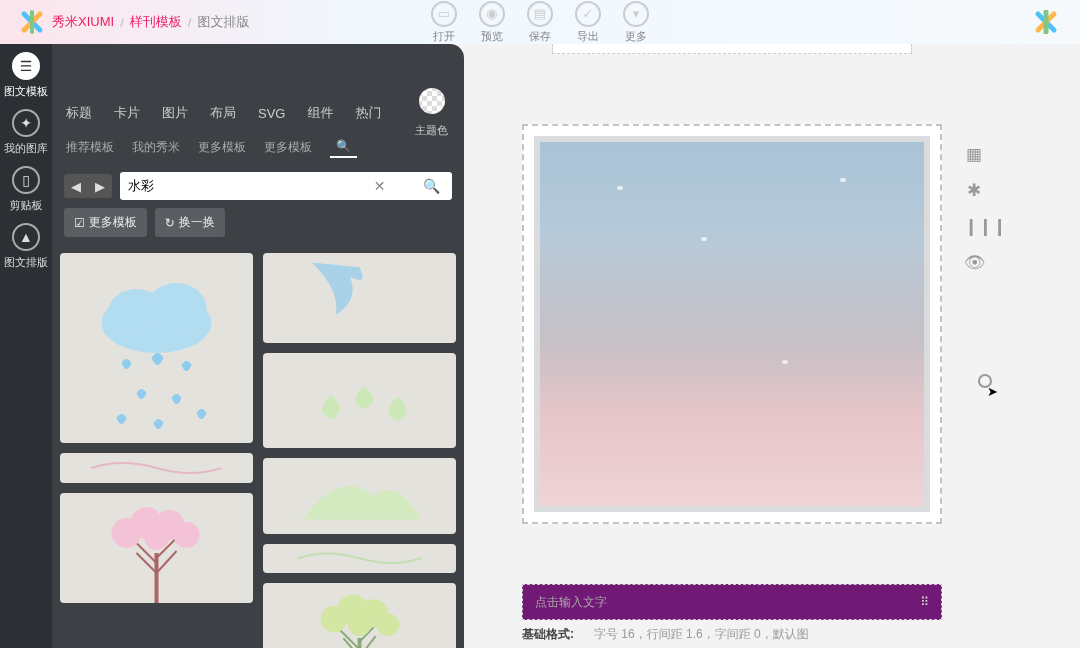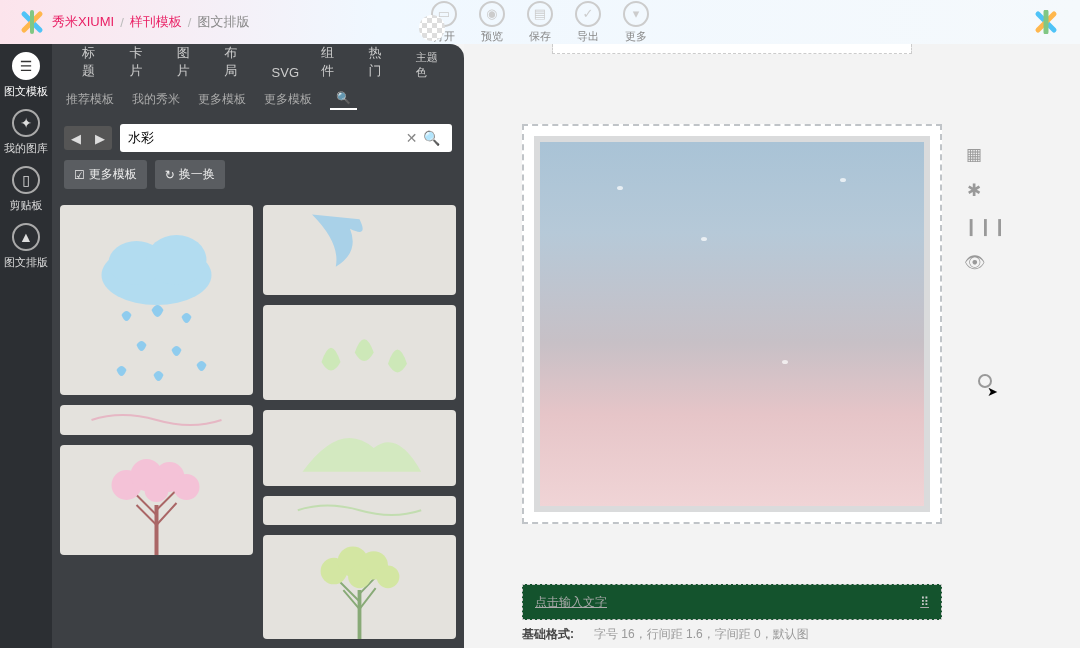--- a/index.html
+++ b/index.html
@@ -19,50 +19,50 @@
 
 
 .leftrail { position: absolute; top: 44px; left: 0; width: 52px; height: calc(100% - 44px); background: #2c2f33; display: flex; flex-direction: column; align-items: center; padding-top: 8px; gap: 10px; }
 .lr-item { display: flex; flex-direction: column; align-items: center; color: #ddd; font-size: 11px; gap: 4px; cursor: pointer;}
 .lr-item.active { color: #fff; }
 .lr-item .ic { width: 28px; height: 28px; border: 2px solid #aaa; border-radius: 50%; display:flex; align-items:center; justify-content:center; font-size:14px;}
 .lr-item.active .ic { background:#fff; color:#333; border-color:#fff;}
 
 
 .panel { position: absolute; top: 44px; left: 52px; width: 412px; height: calc(100% - 44px); background: #3d4044; border-top-right-radius: 14px; }
-.panel-tabs1 { display: flex; align-items: flex-end; height: 36px; padding: 6px 10px 0 30px; gap: 22px; color:#ccc; font-size:13px;}
+.panel-tabs1 { display: flex; align-items: center; height: 36px; padding: 6px 10px 0 14px; gap: 22px; color:#ccc; font-size:13px;margin-top:48px;}
 .panel-tabs1 span { cursor:pointer; }
 .theme-swatch { margin-left:auto; display:flex; flex-direction:column; align-items:center; gap:9px; margin-right:6px;}
 .theme-swatch .sw { width:26px; height:26px; border-radius:50%; background: repeating-conic-gradient(#ddd 0 25%, #fff 0 50%) 50% / 10px 10px;}
 .theme-swatch .lbl{ font-size:11px; color:#ccc;}
 .panel-tabs2 { display: flex; align-items: center; height: 34px; padding: 0 14px; gap: 18px; color:#aaa; font-size:12px; margin-top:2px;}
 .panel-tabs2 span{cursor:pointer;}
 .panel-tabs2 .srch{ color:#fff; border-bottom:2px solid #fff; padding:3px 6px;}
 .panel-search-row{ display:flex; align-items:center; gap:8px; padding:8px 12px;}
 .nav-arrows{ display:flex; background:#555; border-radius:3px;}
 .nav-arrows div{ width:24px; height:24px; display:flex; align-items:center; justify-content:center; color:#ddd; cursor:pointer; font-size:13px;}
-.searchbox{ flex:1; background:#fff; border-radius:3px; height:28px; display:flex; align-items:center; padding:0 8px;}
+.searchbox{ flex:1; background:#fff; border-radius:3px; height:28px; display:flex; align-items:center; padding:0 8px;gap:32px;}
 .searchbox input{ flex:1; border:none; outline:none; font-size:13px;}
 .searchbox .clr, .searchbox .go{ color:#888; cursor:pointer; padding:0 3px; font-size:14px;}
 .panel-chips{ display:flex; gap:8px; padding:0 12px 10px;}
 .chip{ background:#5a5d61; color:#eee; font-size:12px; padding:6px 10px; border-radius:3px; cursor:pointer; display:flex; align-items:center; gap:4px;}
 .gallery{ padding:6px 8px; height: calc(100% - 158px); overflow:hidden; display:flex; gap:10px;}
 .gcol{ flex:1; display:flex; flex-direction:column; gap:10px;}
 .gitem{ background:#e4e2dd; border-radius:4px; position:relative; overflow:hidden;}
 
 
 .canvas-area{ position:absolute; top:44px; left:464px; right:0; bottom:0; background:#f3f3f3; }
 .artboard{ position:absolute; left:58px; top:80px; width:420px; height:400px; border:2px dashed #c0c4c8; background:#fff; display:flex; align-items:center; justify-content:center; padding:10px;}
 .artinner{ width:100%; height:100%; background: linear-gradient(180deg,#a9c3d6 0%, #b6c9d8 25%, #c7c0c6 55%, #e6c5c8 75%, #f0d4d6 100%); border:6px solid #dadbdc; position:relative;}
 .dot{ position:absolute; width:6px; height:4px; background:#fff; border-radius:50%; opacity:.7;}
 .side-tools{ position:absolute; right:96px; top:100px; display:flex; flex-direction:column; gap:16px; color:#999;}
 .side-tools div{ width:20px; height:20px; cursor:pointer; font-size:17px; text-align:center;}
 .cursor-ring{ position:absolute; right:88px; top:330px; width:14px; height:14px; border:2px solid #999; border-radius:50%;}
 .cursor-arrow{ position:absolute; right:82px; top:340px; font-size:13px; color:#000;}
-.textprompt{ position:absolute; left:58px; top:540px; width:420px; height:36px; border:1px dashed #ccc; display:flex; align-items:center; padding:0 12px; color:#aaa; font-size:12px; background:#14532d;text-decoration:underline;}
+.textprompt{ position:absolute; left:58px; top:540px; width:420px; height:36px; border:1px dashed #ccc; display:flex; align-items:center; padding:0 12px; color:#aaa; font-size:12px; background:#701a75;}
 .textprompt .drag{ margin-left:auto; color:#ccc;}
 .footer-info{ position:absolute; left:58px; top:582px; font-size:12px; color:#999;}
 .footer-info b{ color:#444; margin-right:20px; font-weight:600;}
 .topblock{ position:absolute; left:88px; top:0; width:360px; height:10px; border:1px dashed #ccc; border-top:none; background:#fff;}
 
 
 .bird svg, .cloud svg, .drops svg, .hill svg, .divider svg, .tree svg{ width:100%; height:100%;}
 </style>
 </head>
 <body>

